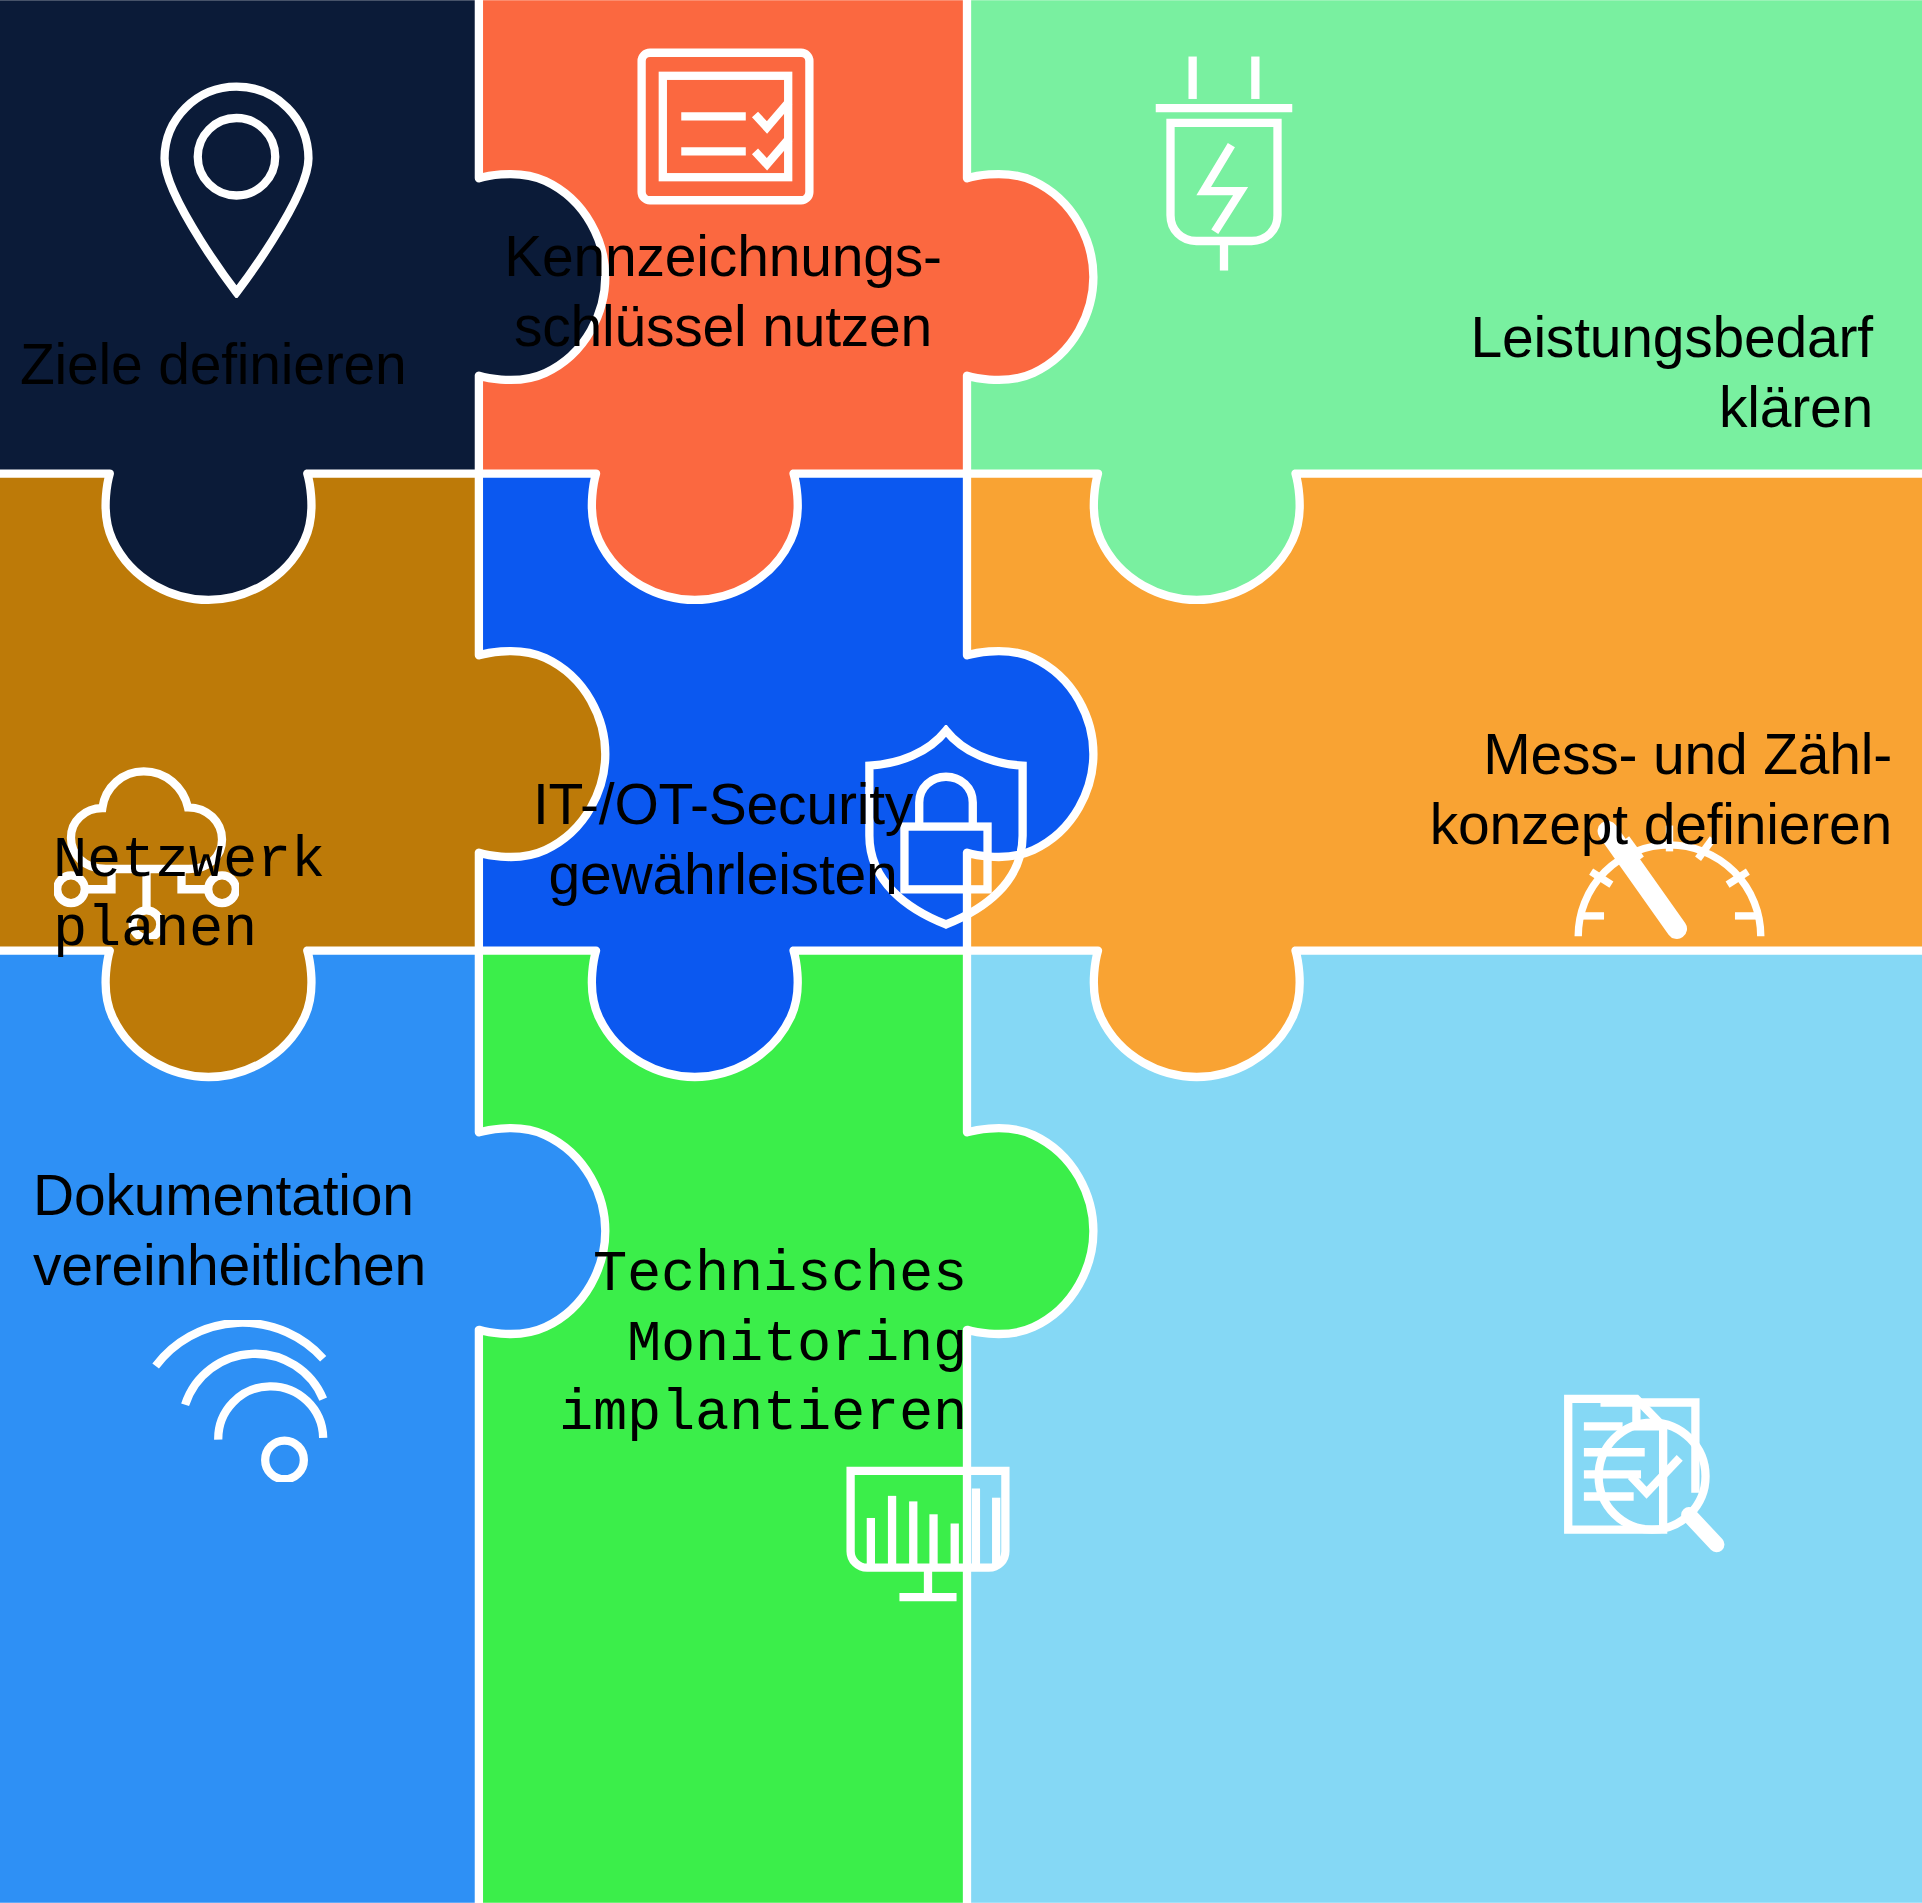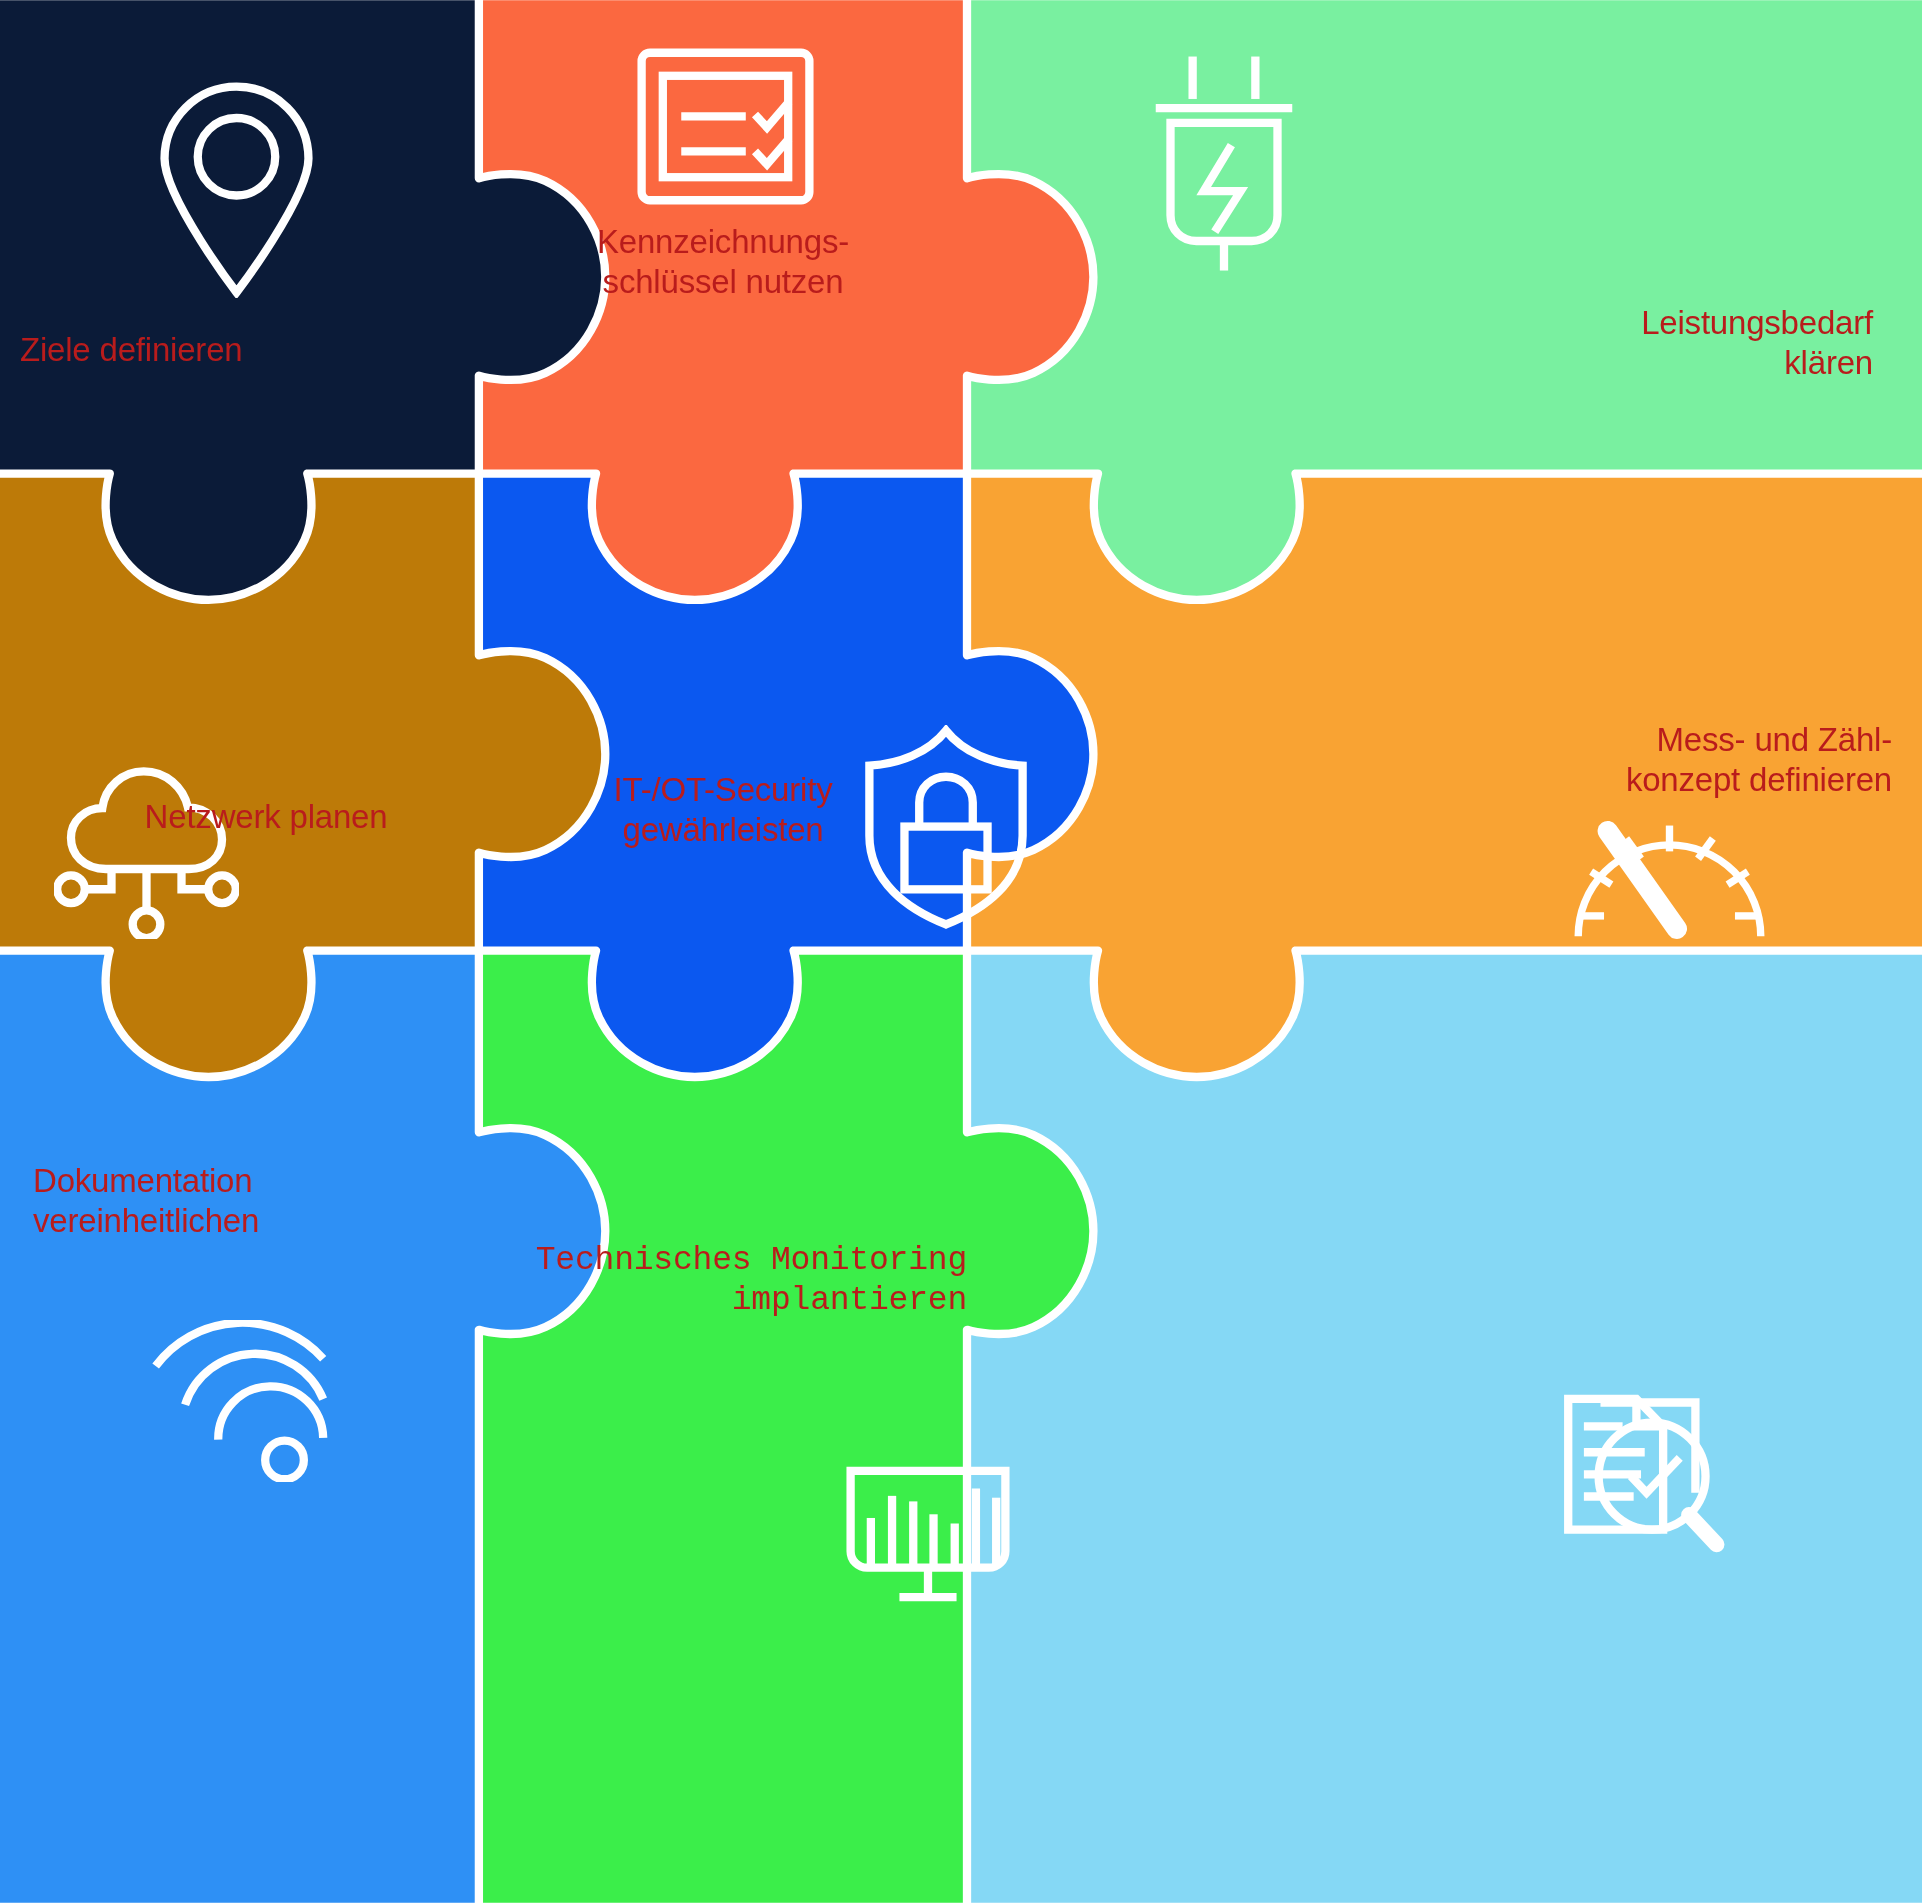--- a/index.html
+++ b/index.html
@@ -1,19 +1,19 @@
 <!DOCTYPE html>
 <html style="font-size:14.8px"><head>
 <meta charset="utf-8">
 <style>
   html,body{margin:0;padding:0;background:#ffffff;}
   #stage{position:relative;width:1922px;height:1903px;background:#ffffff;overflow:hidden;
          font-family:"Liberation Sans","DejaVu Sans",sans-serif;}
   #puzzle{position:absolute;left:0;top:0;width:1922px;height:1903px;}
-  .lbl{position:absolute;color:#b91c1c;font-size:33px;line-height:1.22;font-weight:400;
+  .lbl{position:absolute;color:#000000;font-size:57px;line-height:1.22;font-weight:400;
        letter-spacing:-0.2px;white-space:pre-line;}
   .ic{position:absolute;}
   .ic svg{display:block;}
 </style>
 </head>
 <body>
 
 <div id="stage">
 
   <svg id="puzzle" viewBox="0 0 2083 2062">
@@ -359,21 +359,21 @@
   </div>
 
   <div class="lbl" style="left:0;top:330px;width:479px;text-align:left;padding-left:20px;">Ziele definieren</div>
 
   <div class="lbl" style="left:479px;top:222px;width:488px;text-align:center;">Kennzeichnungs-
 schlüssel nutzen</div>
 
   <div class="lbl" style="left:1015px;top:303px;width:858px;text-align:right;">Leistungsbedarf
 klären</div>
 
-  <div class="lbl" style="left:53px;top:757px;width:426px;text-align:center;padding-top:0;">
+  <div class="lbl" style="left:53px;top:757px;width:426px;text-align:left;padding-top:0;font-family:Liberation Mono, monospace;">
     <span>Netzwerk planen</span>
   </div>
 
   <div class="lbl" style="left:479px;top:755px;width:488px;text-align:center;margin-top:15px;">IT-/OT-Security
 gewährleisten</div>
 
   <div class="lbl" style="left:1015px;top:720px;width:877px;text-align:right;">Mess- und Zähl-
 konzept definieren</div>
 
   <div class="lbl" style="left:33px;top:1161px;width:446px;text-align:left;">Dokumentation

